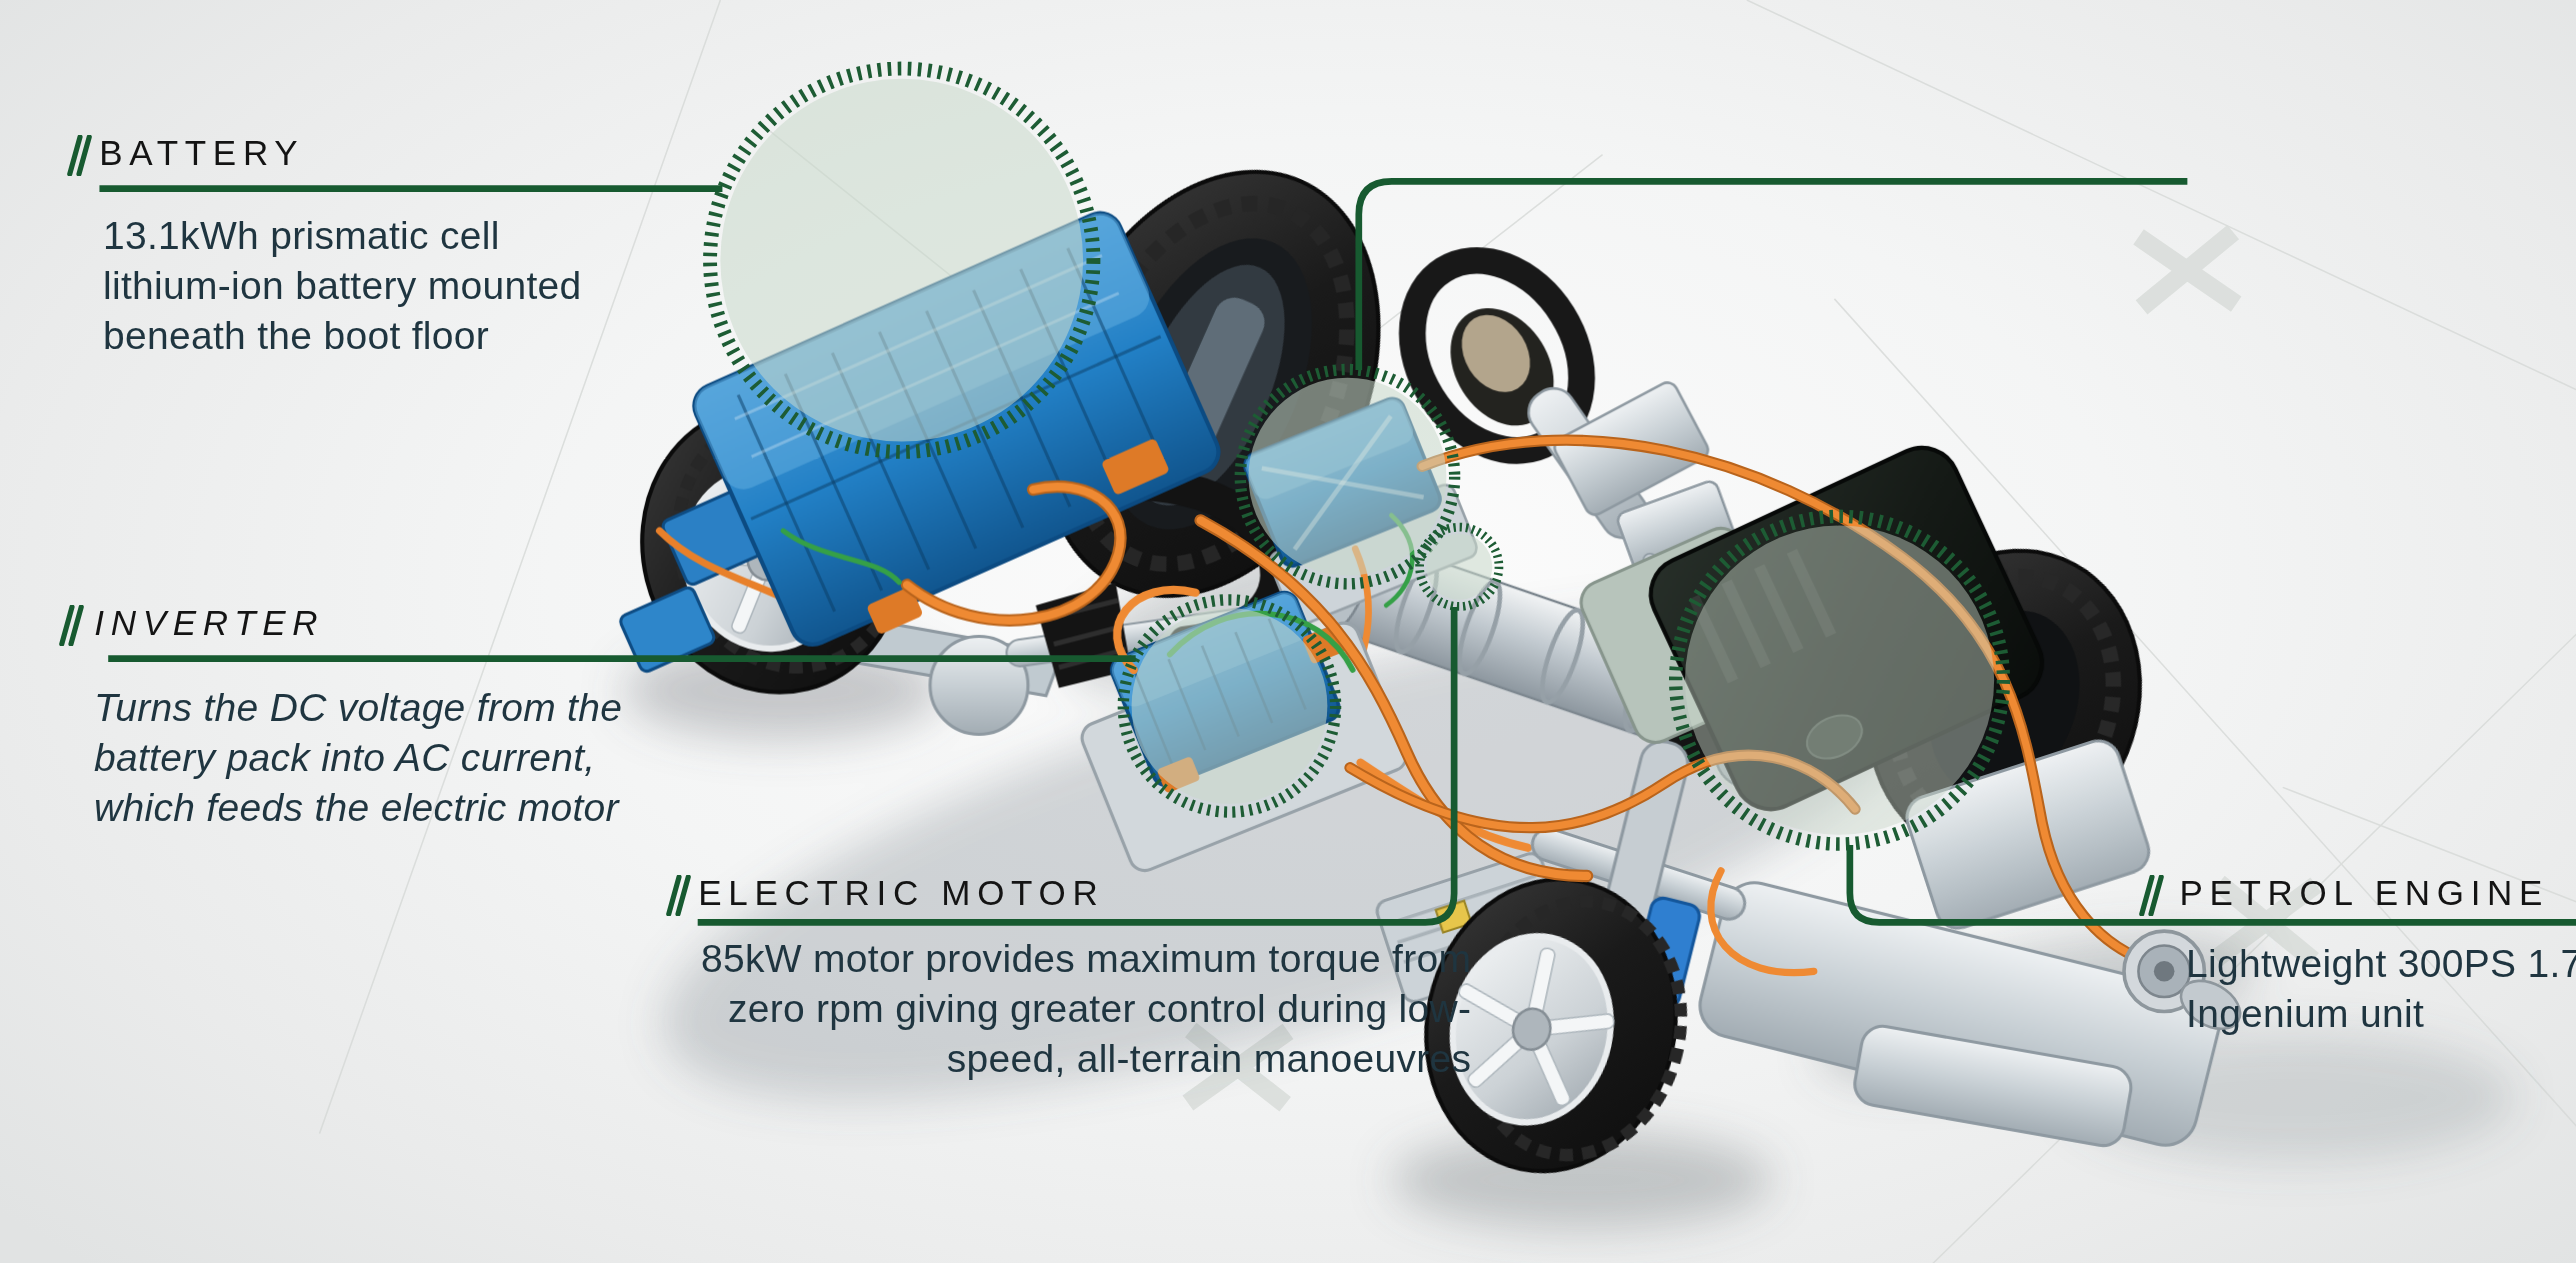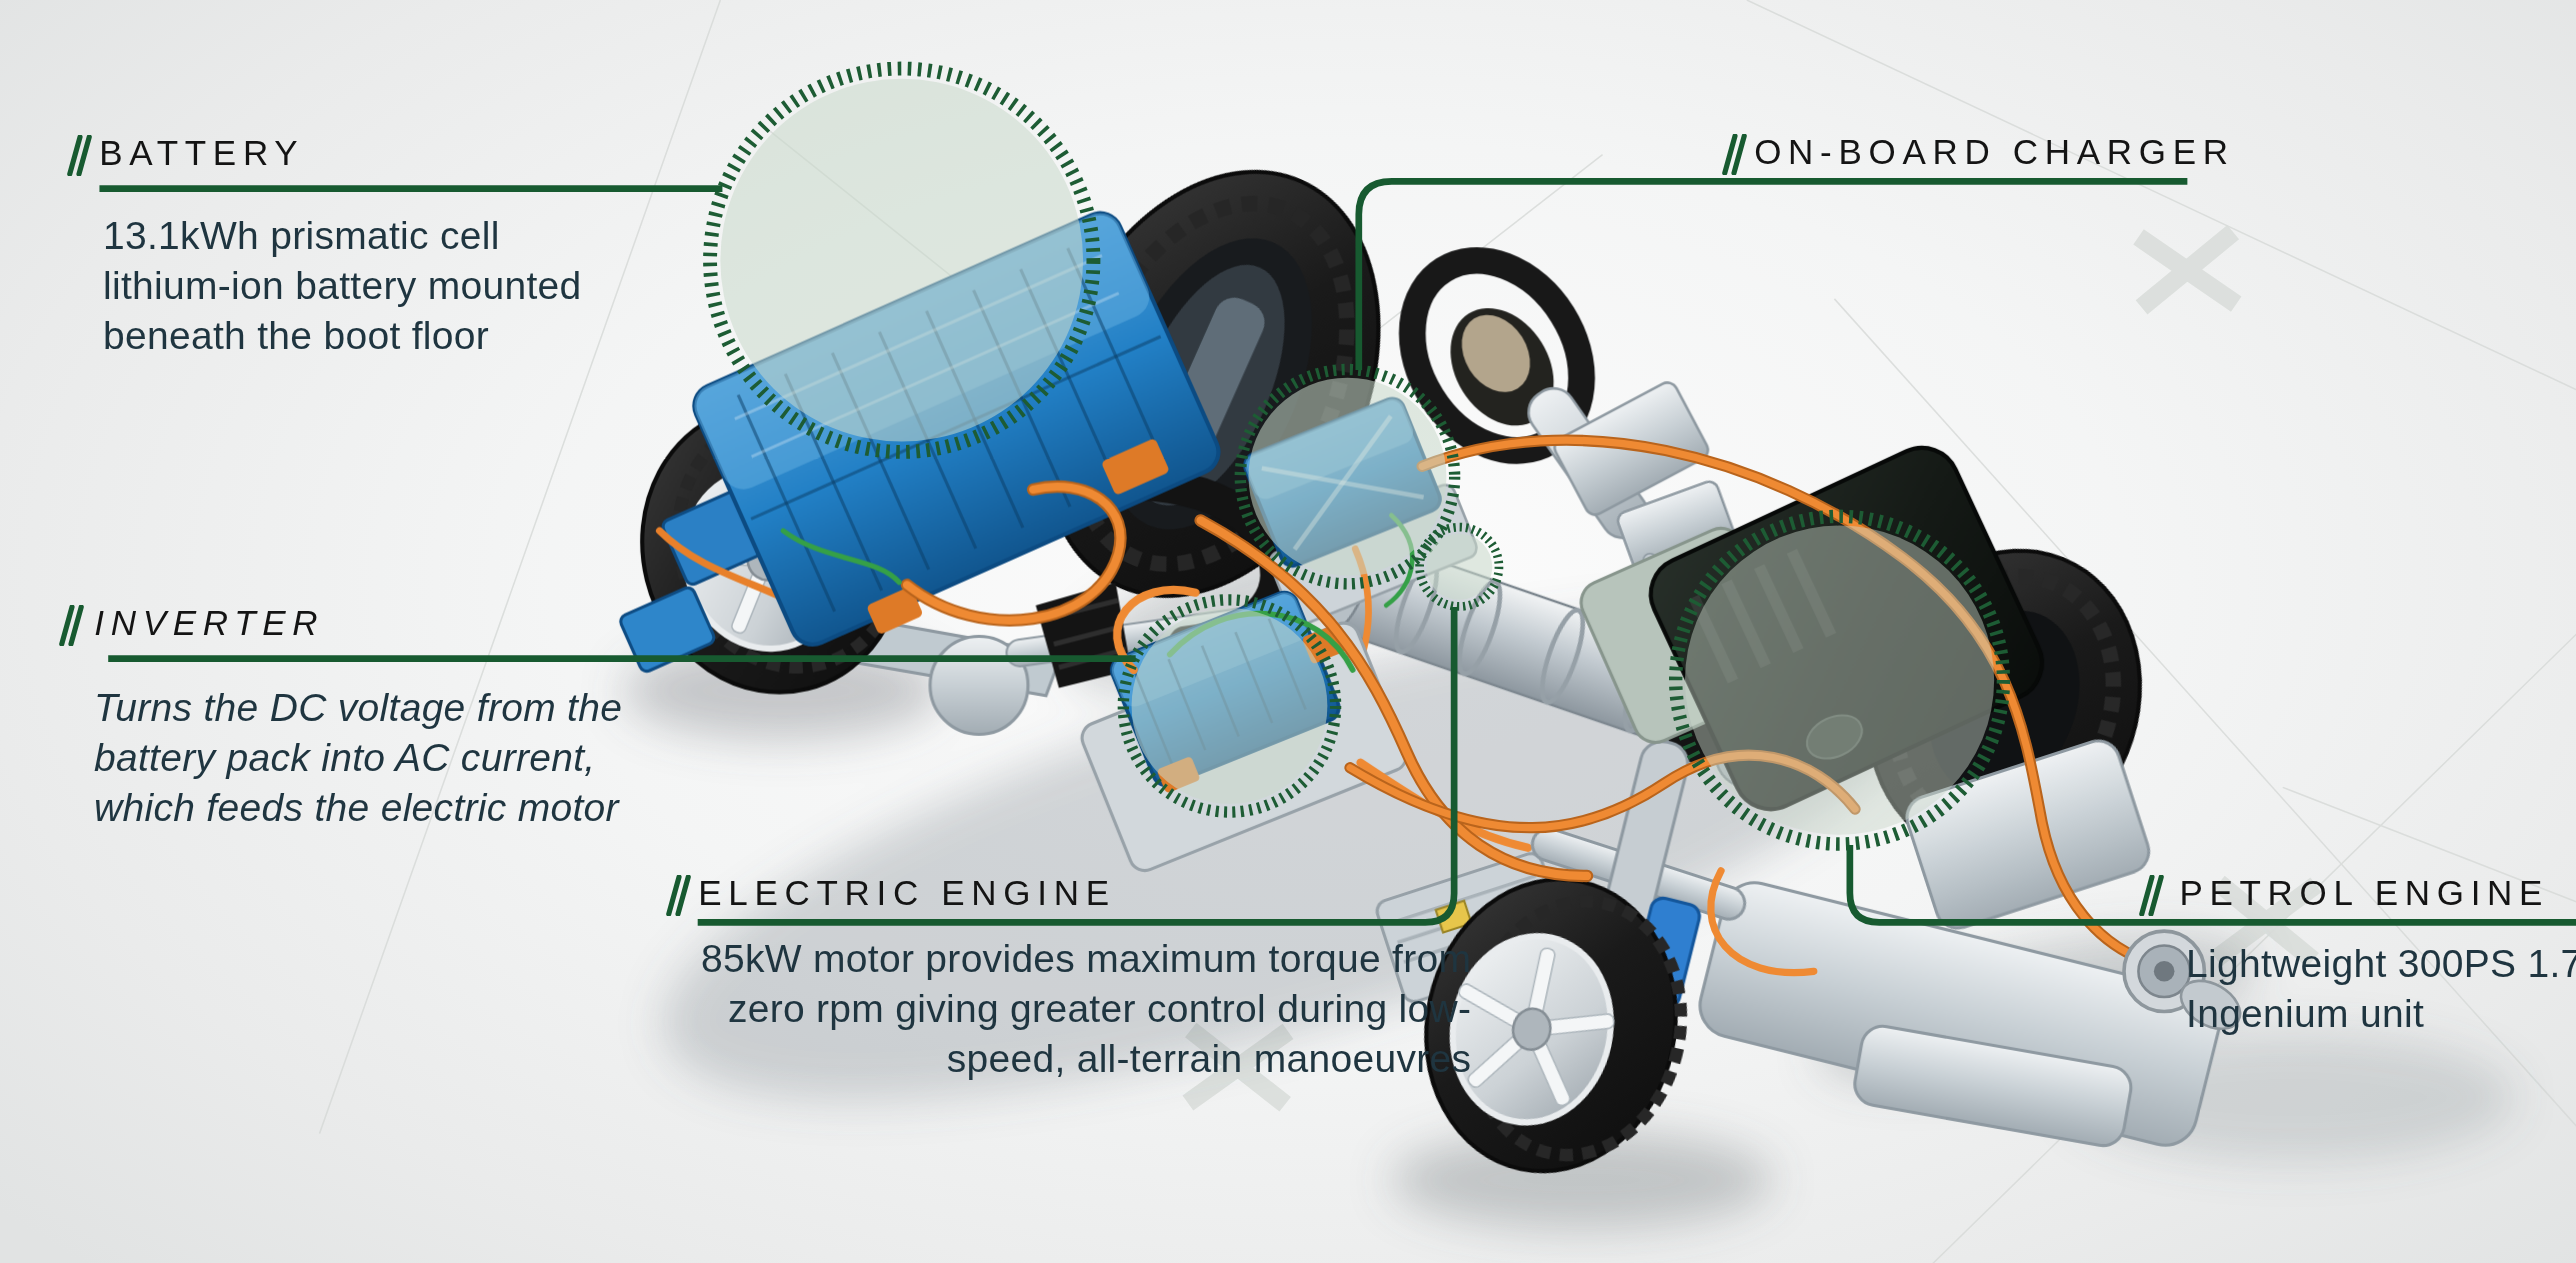--- a/index.html
+++ b/index.html
@@ -356,31 +356,20 @@
           </svg>
     </span>
     <h2>BATTERY</h2>
   </div>
   <p>13.1kWh prismatic cell
 lithium-ion battery mounted
 beneath the boot floor</p>
 </div>
 
 <div class="callout" id="c-charger">
-  <div class="head">
-    <span class="slash-icon">
-      <svg width="27" height="41" viewBox="0 0 52 80">
-            <g stroke="#175a30" stroke-width="10" stroke-linecap="round">
-              <line x1="7" y1="76" x2="27" y2="4"></line>
-              <line x1="25" y1="76" x2="45" y2="4"></line>
-            </g>
-          </svg>
-    </span>
-    <h2>ON-BOARD CHARGER</h2>
-  </div>
 </div>
 
 <div class="callout" id="c-inverter">
   <div class="head">
     <span class="slash-icon">
       <svg width="27" height="41" viewBox="0 0 52 80">
             <g stroke="#175a30" stroke-width="10" stroke-linecap="round">
               <line x1="7" y1="76" x2="27" y2="4"></line>
               <line x1="25" y1="76" x2="45" y2="4"></line>
             </g>
@@ -396,21 +385,21 @@
 <div class="callout" id="c-motor">
   <div class="head">
     <span class="slash-icon">
       <svg width="27" height="41" viewBox="0 0 52 80">
             <g stroke="#175a30" stroke-width="10" stroke-linecap="round">
               <line x1="7" y1="76" x2="27" y2="4"></line>
               <line x1="25" y1="76" x2="45" y2="4"></line>
             </g>
           </svg>
     </span>
-    <h2>ELECTRIC ENGINE</h2>
+    <h2>ELECTRIC MOTOR</h2>
   </div>
   <p>85kW motor provides maximum torque from
 zero rpm giving greater control during low-
 speed, all-terrain manoeuvres</p>
 </div>
 
 <div class="callout" id="c-petrol">
   <div class="head">
     <span class="slash-icon">
       <svg width="27" height="41" viewBox="0 0 52 80">

